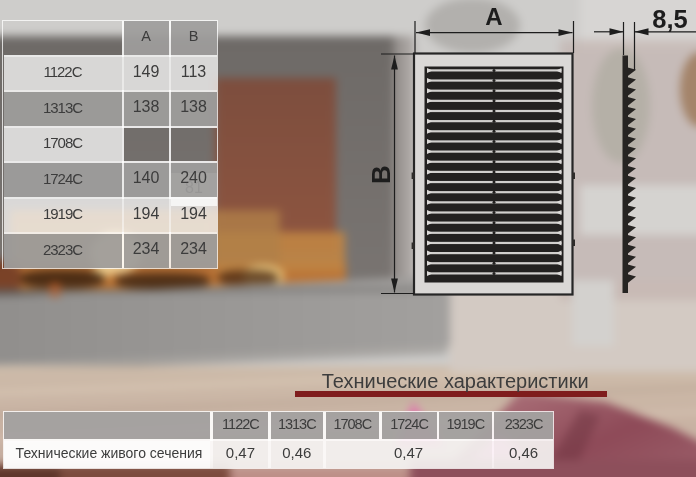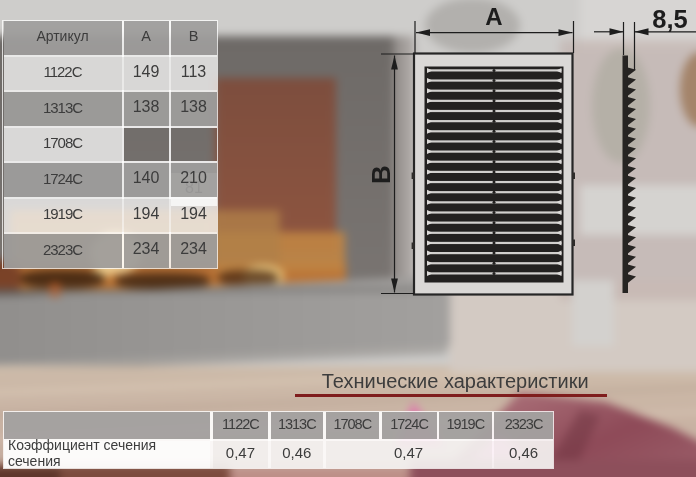--- a/index.html
+++ b/index.html
@@ -112,38 +112,37 @@
 
   <div class="abs" style="left:3.5px;top:54.5px;width:213px;height:2px;background:rgba(255,255,255,0.85);"></div>
   <div class="abs" style="left:3.5px;top:90px;width:213px;height:2px;background:rgba(255,255,255,0.85);"></div>
   <div class="abs" style="left:3.5px;top:125.5px;width:213px;height:2px;background:rgba(255,255,255,0.85);"></div>
   <div class="abs" style="left:3.5px;top:161px;width:213px;height:2px;background:rgba(255,255,255,0.85);"></div>
   <div class="abs" style="left:3.5px;top:196.5px;width:213px;height:2px;background:rgba(255,255,255,0.85);"></div>
   <div class="abs" style="left:3.5px;top:232px;width:213px;height:2px;background:rgba(255,255,255,0.85);"></div>
   <div class="abs" style="left:121.5px;top:21px;width:2px;height:246.5px;background:rgba(255,255,255,0.85);"></div>
   <div class="abs" style="left:168.5px;top:21px;width:2px;height:246.5px;background:rgba(255,255,255,0.85);"></div>
 
-  <div class="cell gray" style="left:3.5px;top:21px;width:118px;height:33.5px;font-size:14px;">Артикул</div>
   <div class="cell gray" style="left:123.5px;top:21px;width:45px;height:33.5px;font-size:14.5px;">А</div>
   <div class="cell gray" style="left:170.5px;top:21px;width:46px;height:33.5px;font-size:14.5px;">В</div>
 
   <div class="cell lite" style="left:3.5px;top:56.5px;width:118px;height:33.5px;font-size:15px;letter-spacing:-1px;">1122С</div>
   <div class="cell lite" style="left:123.5px;top:56.5px;width:45px;height:33.5px;font-size:16px;">149</div>
   <div class="cell lite" style="left:170.5px;top:56.5px;width:46px;height:33.5px;font-size:16px;">113</div>
 
   <div class="cell gray" style="left:3.5px;top:92px;width:118px;height:33.5px;font-size:15px;letter-spacing:-1px;">1313С</div>
   <div class="cell gray" style="left:123.5px;top:92px;width:45px;height:33.5px;font-size:16px;">138</div>
   <div class="cell gray" style="left:170.5px;top:92px;width:46px;height:33.5px;font-size:16px;">138</div>
 
   <div class="cell lite" style="left:3.5px;top:127.5px;width:118px;height:33.5px;font-size:15px;letter-spacing:-1px;">1708С</div>
   <div class="cell lite" style="left:171px;top:127.5px;width:46px;height:33.5px;font-size:16px;margin-top:45px;">81</div>
 
   <div class="cell gray" style="left:3.5px;top:163px;width:118px;height:33.5px;font-size:15px;letter-spacing:-1px;">1724С</div>
   <div class="cell gray" style="left:123.5px;top:163px;width:45px;height:33.5px;font-size:16px;">140</div>
-  <div class="cell gray" style="left:170.5px;top:163px;width:46px;height:33.5px;font-size:16px;">210</div>
+  <div class="cell gray" style="left:170.5px;top:163px;width:46px;height:33.5px;font-size:16px;">240</div>
 
   <div class="cell lite" style="left:3.5px;top:198.5px;width:118px;height:33.5px;font-size:15px;letter-spacing:-1px;">1919С</div>
   <div class="cell lite" style="left:123.5px;top:198.5px;width:45px;height:33.5px;font-size:16px;">194</div>
   <div class="cell lite" style="left:170.5px;top:198.5px;width:46px;height:33.5px;font-size:16px;">194</div>
 
   <div class="cell gray" style="left:3.5px;top:234px;width:118px;height:33.5px;font-size:15px;letter-spacing:-1px;">2323С</div>
   <div class="cell gray" style="left:123.5px;top:234px;width:45px;height:33.5px;font-size:16px;">234</div>
   <div class="cell gray" style="left:170.5px;top:234px;width:46px;height:33.5px;font-size:16px;">234</div>
 </div>
 
@@ -298,21 +297,21 @@
     <line x1="634.5" y1="22" x2="634.5" y2="70"></line>
     <line x1="594" y1="31.8" x2="623.5" y2="31.8"></line>
     <line x1="634.5" y1="31.8" x2="696" y2="31.8"></line>
     <polygon points="623.5,31.8 609.5,28.3 609.5,35.3" stroke="none"></polygon>
     <polygon points="634.5,31.8 648.5,28.3 648.5,35.3" stroke="none"></polygon>
   </g>
 
   <text x="670" y="28" font-size="25.5" font-weight="bold" fill="#1d1d1d" text-anchor="middle">8,5</text>
 </svg>
 
-<div class="abs" style="left:294.7px;top:366px;width:312px;height:31px;border-bottom:3px solid #7f1d1d;
+<div class="abs" style="left:294.7px;top:366px;width:312px;height:31px;border-bottom:6px solid #7f1d1d;
      text-align:center;font-size:20px;color:#3d3d3d;line-height:30px;padding-left:9px;box-sizing:border-box;">Технические характеристики</div>
 
 <div class="abs" style="left:0;top:405px;width:696px;height:70px;">
 
   <div class="abs" style="left:2.7px;top:7px;width:1.3px;height:55.5px;background:rgba(255,255,255,0.8);"></div>
   <div class="abs" style="left:553px;top:7px;width:1.3px;height:55.5px;background:rgba(255,255,255,0.8);"></div>
   <div class="abs" style="left:2.7px;top:5.7px;width:551.6px;height:1.3px;background:rgba(255,255,255,0.8);"></div>
   <div class="abs" style="left:2.7px;top:62.5px;width:551.6px;height:1.3px;background:rgba(255,255,255,0.8);"></div>
 
   <div class="abs" style="left:4px;top:33.5px;width:549px;height:2.5px;background:rgba(255,255,255,0.9);"></div>
@@ -331,21 +330,21 @@
   <div class="cell" style="left:270.5px;top:7px;width:52.5px;height:26.5px;background:rgba(163,161,160,0.95);font-size:14.5px;letter-spacing:-1px;">1313С</div>
 
   <div class="cell" style="left:325.5px;top:7px;width:53.5px;height:26.5px;background:rgba(163,161,160,0.95);font-size:14.5px;letter-spacing:-1px;">1708С</div>
 
   <div class="cell" style="left:381.5px;top:7px;width:55px;height:26.5px;background:rgba(163,161,160,0.95);font-size:14.5px;letter-spacing:-1px;">1724С</div>
 
   <div class="cell" style="left:439px;top:7px;width:52.5px;height:26.5px;background:rgba(163,161,160,0.95);font-size:14.5px;letter-spacing:-1px;">1919С</div>
 
   <div class="cell" style="left:494px;top:7px;width:59px;height:26.5px;background:rgba(163,161,160,0.95);font-size:14.5px;letter-spacing:-1px;">2323С</div>
 
-  <div class="cell" style="left:4px;top:36px;width:206px;height:26.5px;background:rgba(255,255,255,0.95);font-size:14px;padding-left:4px;">Коэффициент сечения сечения</div>
+  <div class="cell" style="left:4px;top:36px;width:206px;height:26.5px;background:rgba(255,255,255,0.95);font-size:14px;padding-left:4px;">Технические живого сечения</div>
 
   <div class="cell" style="left:212.9px;top:36px;width:55.1px;height:26.5px;background:rgba(244,242,241,0.92);font-size:15px;">0,47</div>
 
   <div class="cell" style="left:270.5px;top:36px;width:52.5px;height:26.5px;background:rgba(244,242,241,0.92);font-size:15px;">0,46</div>
 
   <div class="cell" style="left:325.5px;top:36px;width:166px;height:26.5px;background:rgba(244,242,241,0.92);font-size:15px;">0,47</div>
 
   <div class="cell" style="left:494px;top:36px;width:59px;height:26.5px;background:rgba(244,242,241,0.92);font-size:15px;">0,46</div>
 </div>
 

